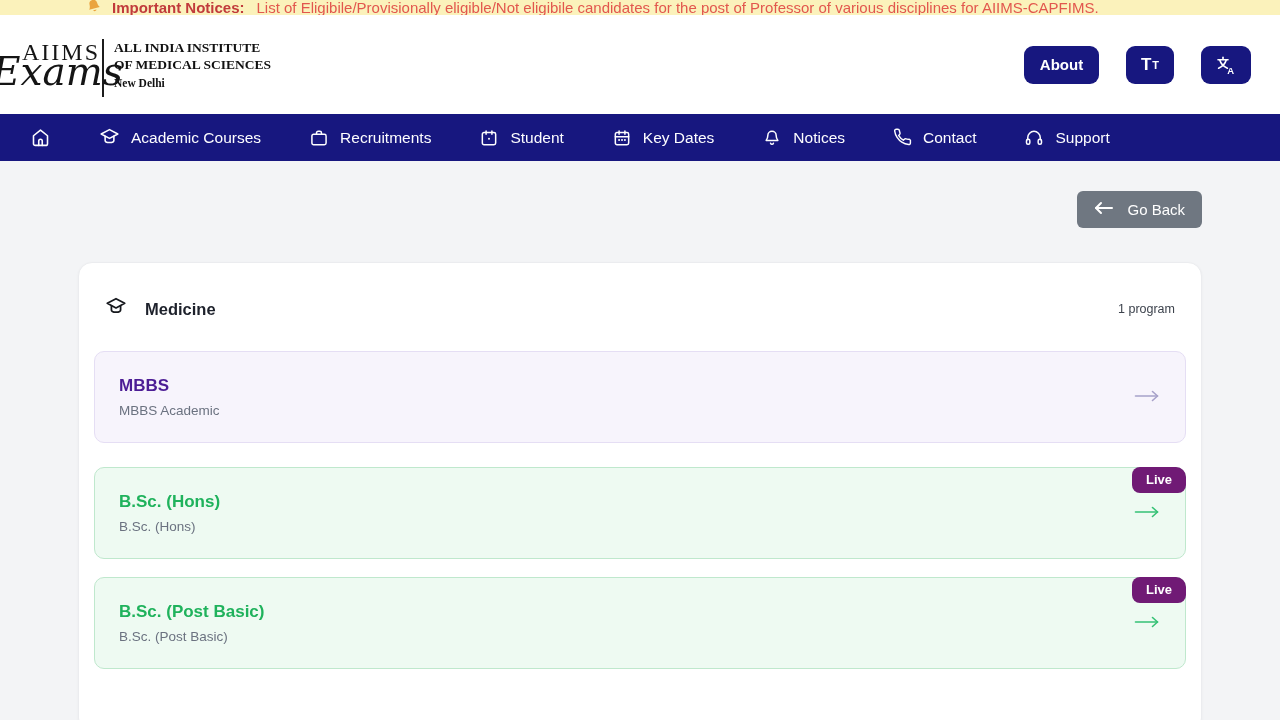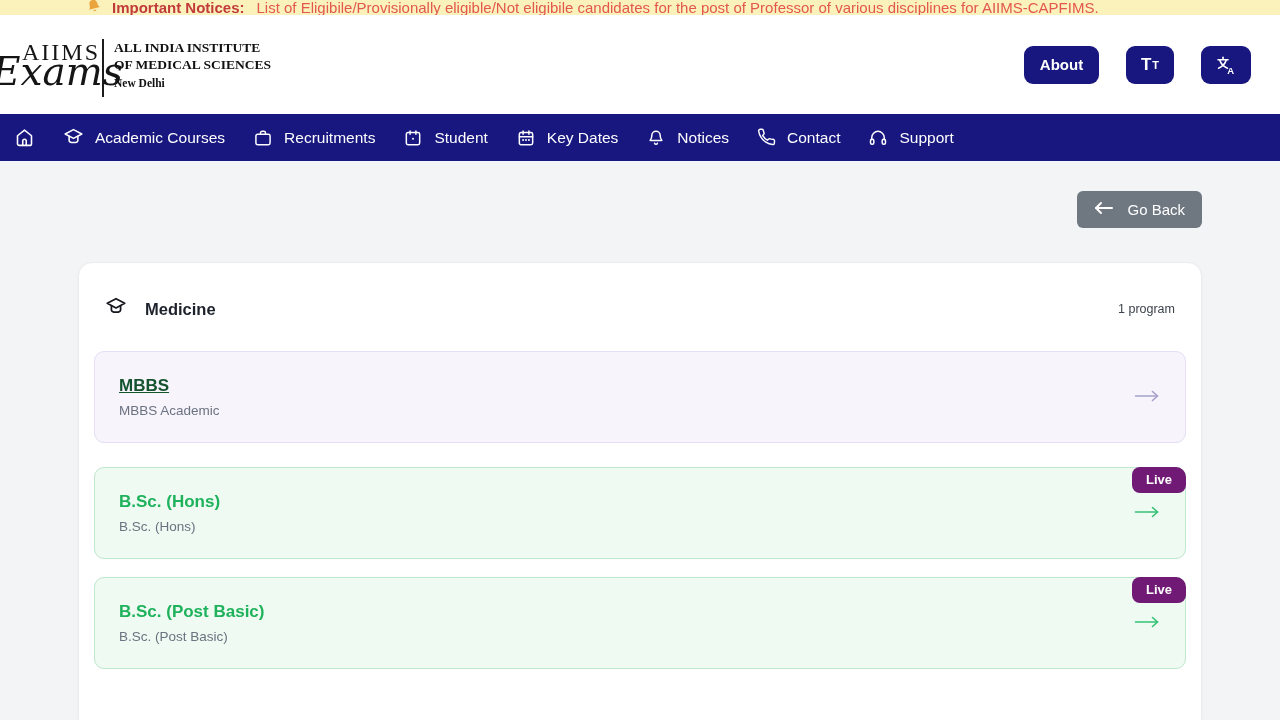--- a/index.html
+++ b/index.html
@@ -34,22 +34,22 @@
   .hbtn { background:#17177f; color:#fff; border:none; border-radius:9px; font-weight:700;
           font-size:15px; height:38px; display:flex; align-items:center; justify-content:center;
           cursor:pointer; font-family:"Liberation Sans", sans-serif; }
   .hbtn-about { width:75px; }
   .hbtn-tt { width:48px; }
   .hbtn-tt .t-big { font-size:17px; }
   .hbtn-tt .t-small { font-size:11px; margin-left:1px; }
   .hbtn-translate { width:50px; }
 
   
-  nav { height:47px; background:#17177f; display:flex; align-items:center; gap:28px;
-        padding-left:14px; }
+  nav { height:47px; background:#17177f; display:flex; align-items:center; gap:48px;
+        padding-left:30px; }
   .nav-item { display:flex; align-items:center; gap:11px; color:#fdfdff; font-size:15.5px;
               font-weight:500; text-decoration:none; cursor:pointer; }
   .nav-item svg { display:block; }
 
   
   .goback-row { width:1124px; margin:30px auto 0; display:flex; justify-content:flex-end; }
   .goback { background:#6f7781; color:#fff; border:none; border-radius:6px; height:37px;
             padding:0 17px; font-size:15px; display:flex; align-items:center; gap:13px;
             cursor:pointer; font-family:"Liberation Sans", sans-serif; }
 
@@ -59,21 +59,21 @@
   .section-head { display:flex; align-items:center; height:28px; margin-bottom:28px;
                   padding:0 11px; }
   .section-title { font-size:16.5px; font-weight:700; color:#1d212b; margin-left:18px; }
   .section-count { margin-left:auto; font-size:12.5px; color:#3d434d; }
 
   .program-card { position:relative; border-radius:10px; padding:24px; margin-bottom:24px;
                   cursor:pointer; }
   .program-card.purple { background:#f7f4fc; border:1px solid #e5def4; }
   .program-card.green  { background:#eefaf2; border:1px solid #bfe8cd; margin-bottom:18px; }
   .p-title { font-size:17px; font-weight:700; }
-  .purple .p-title { color:#14532d;text-decoration:underline; }
+  .purple .p-title { color:#4c1d95; }
   .green  .p-title { color:#1fb25c; }
   .p-sub { font-size:13.5px; color:#6b7280; margin-top:7px; }
   .card-arrow { position:absolute; right:25px; top:50%; transform:translateY(-50%); }
   .purple .card-arrow { color:#a7a1c9; }
   .green  .card-arrow { color:#35c175; }
   .live-badge { position:absolute; top:-1px; right:-1px; background:#701a75; color:#fff;
                 font-size:13px; font-weight:600; padding:5px 14px 6px;
                 border-radius:8px; border-top-right-radius:10px; }
 </style>
 </head>

